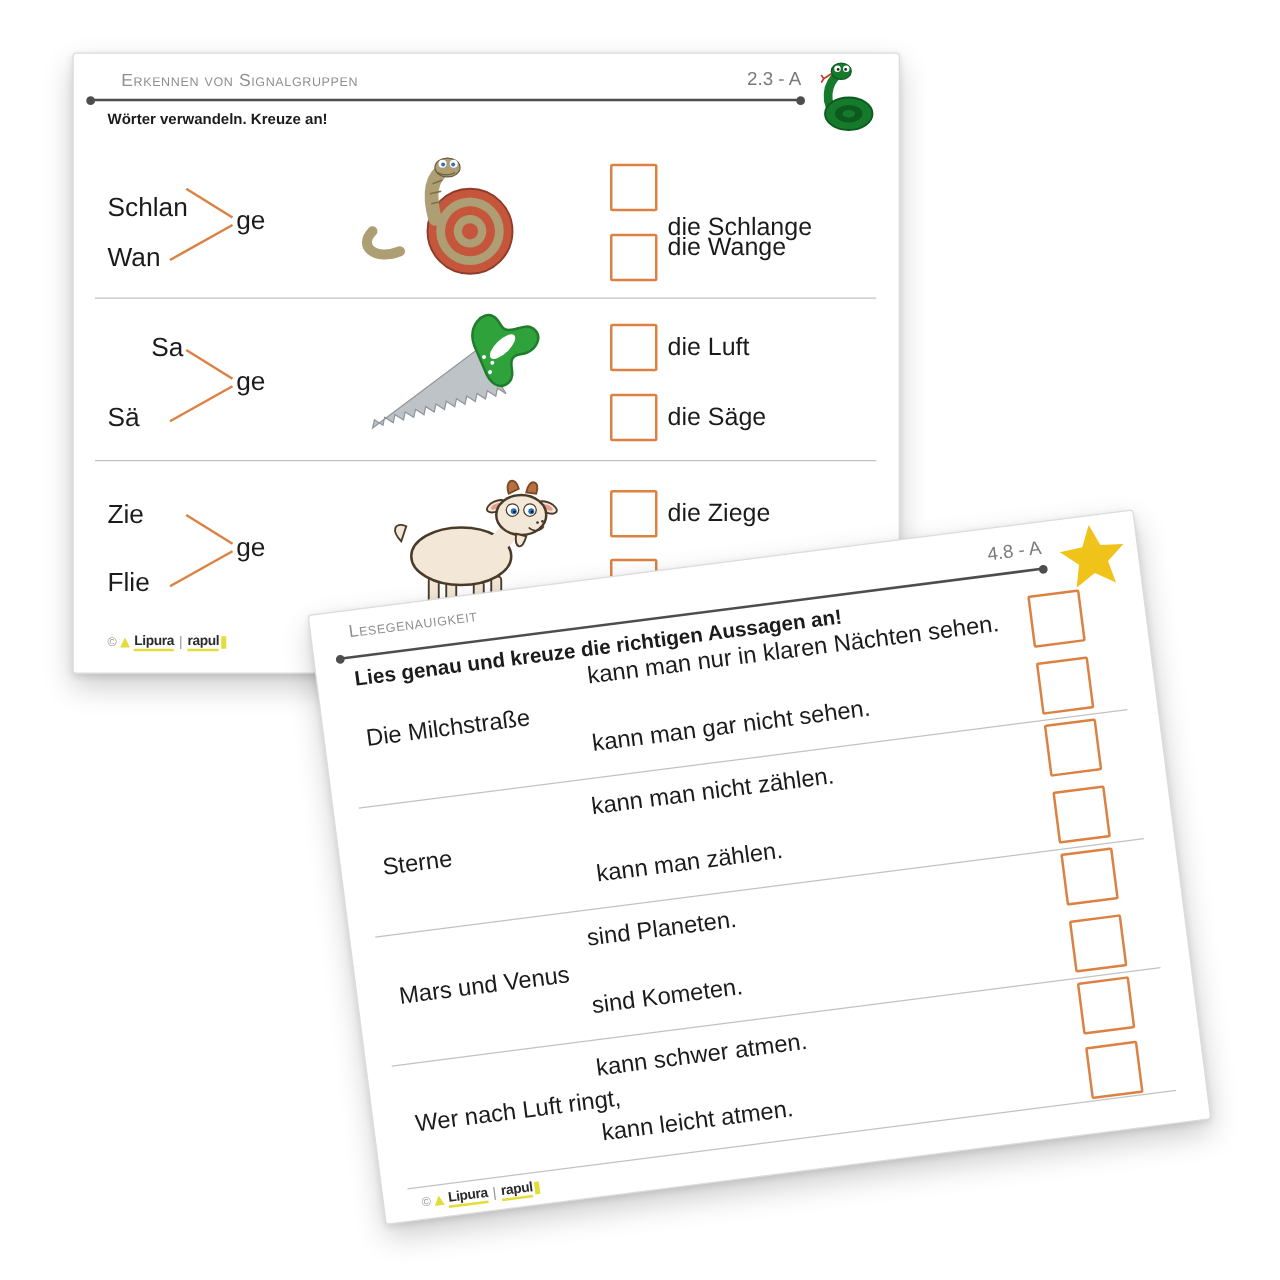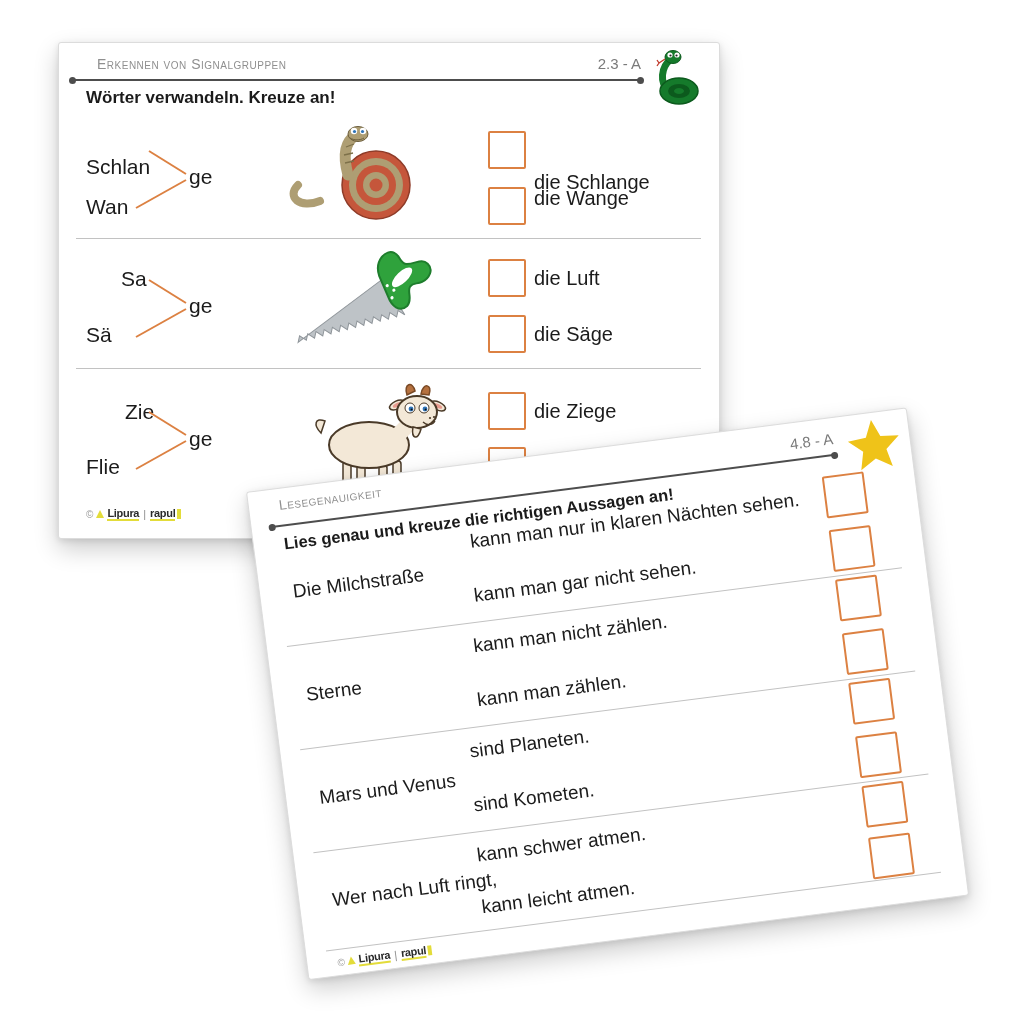--- a/index.html
+++ b/index.html
@@ -22,21 +22,21 @@
     color:#8f8f8f;font-size:14px;
   }
   .hline{position:absolute;height:2px;background:#4d4d4d;}
   .hline::before,.hline::after{
     content:"";position:absolute;width:7px;height:7px;border-radius:50%;
     background:#4d4d4d;top:-2.5px;
   }
   .hline::before{left:-3px;}
   .hline::after{right:-3px;}
   .code{position:absolute;color:#7a7a7a;font-size:15px;text-align:right;width:120px;}
-  .wtitle{position:absolute;font-weight:bold;font-size:17px;}
+  .wtitle{position:absolute;font-weight:bold;font-size:12px;}
   .word{position:absolute;font-size:21px;}
   .suffix{position:absolute;font-size:21px;}
   .connector{position:absolute;width:66px;height:70px;}
   .cb{
     position:absolute;width:34px;height:34px;background:#fff;
     border:2.5px solid #dc8142;border-radius:2px;
   }
   .cb2{
     position:absolute;width:38px;height:38px;background:#fff;
     border:2px solid #dc8142;border-radius:2px;
@@ -138,21 +138,21 @@
       </g>
     </svg>
   </div>
   <div class="cb" style="left:429px;top:216px;"></div>
   <div class="opt" style="left:475px;top:224px;">die Luft</div>
   <div class="cb" style="left:429px;top:272px;"></div>
   <div class="opt" style="left:475px;top:280px;">die Säge</div>
 
   <div class="divider" style="left:17px;top:325px;width:625px;"></div>
 
-  <div class="word" style="left:27px;top:357px;margin-left:39px;">Zie</div>
+  <div class="word" style="left:27px;top:357px;">Zie</div>
   <div class="word" style="left:27px;top:412px;">Flie</div>
   <div class="suffix" style="left:130px;top:384px;">ge</div>
   <svg class="connector" style="left:66px;top:361px;" viewBox="0 0 66 70">
     <line x1="24" y1="8" x2="61" y2="31" stroke="#DC8142" stroke-width="2"></line>
     <line x1="11" y1="65" x2="61" y2="37" stroke="#DC8142" stroke-width="2"></line>
   </svg>
   <div class="img" style="left:232px;top:338px;">
     <svg width="165" height="112" viewBox="0 0 165 112">
       <path d="M30,52 C22,44 24,36 34,40 Z" fill="#F3E8D7" stroke="#4A3A28" stroke-width="1.5"></path>
       <rect x="52" y="80" width="8" height="26" rx="3" fill="#F3E8D7" stroke="#4A3A28" stroke-width="1.5"></rect>

